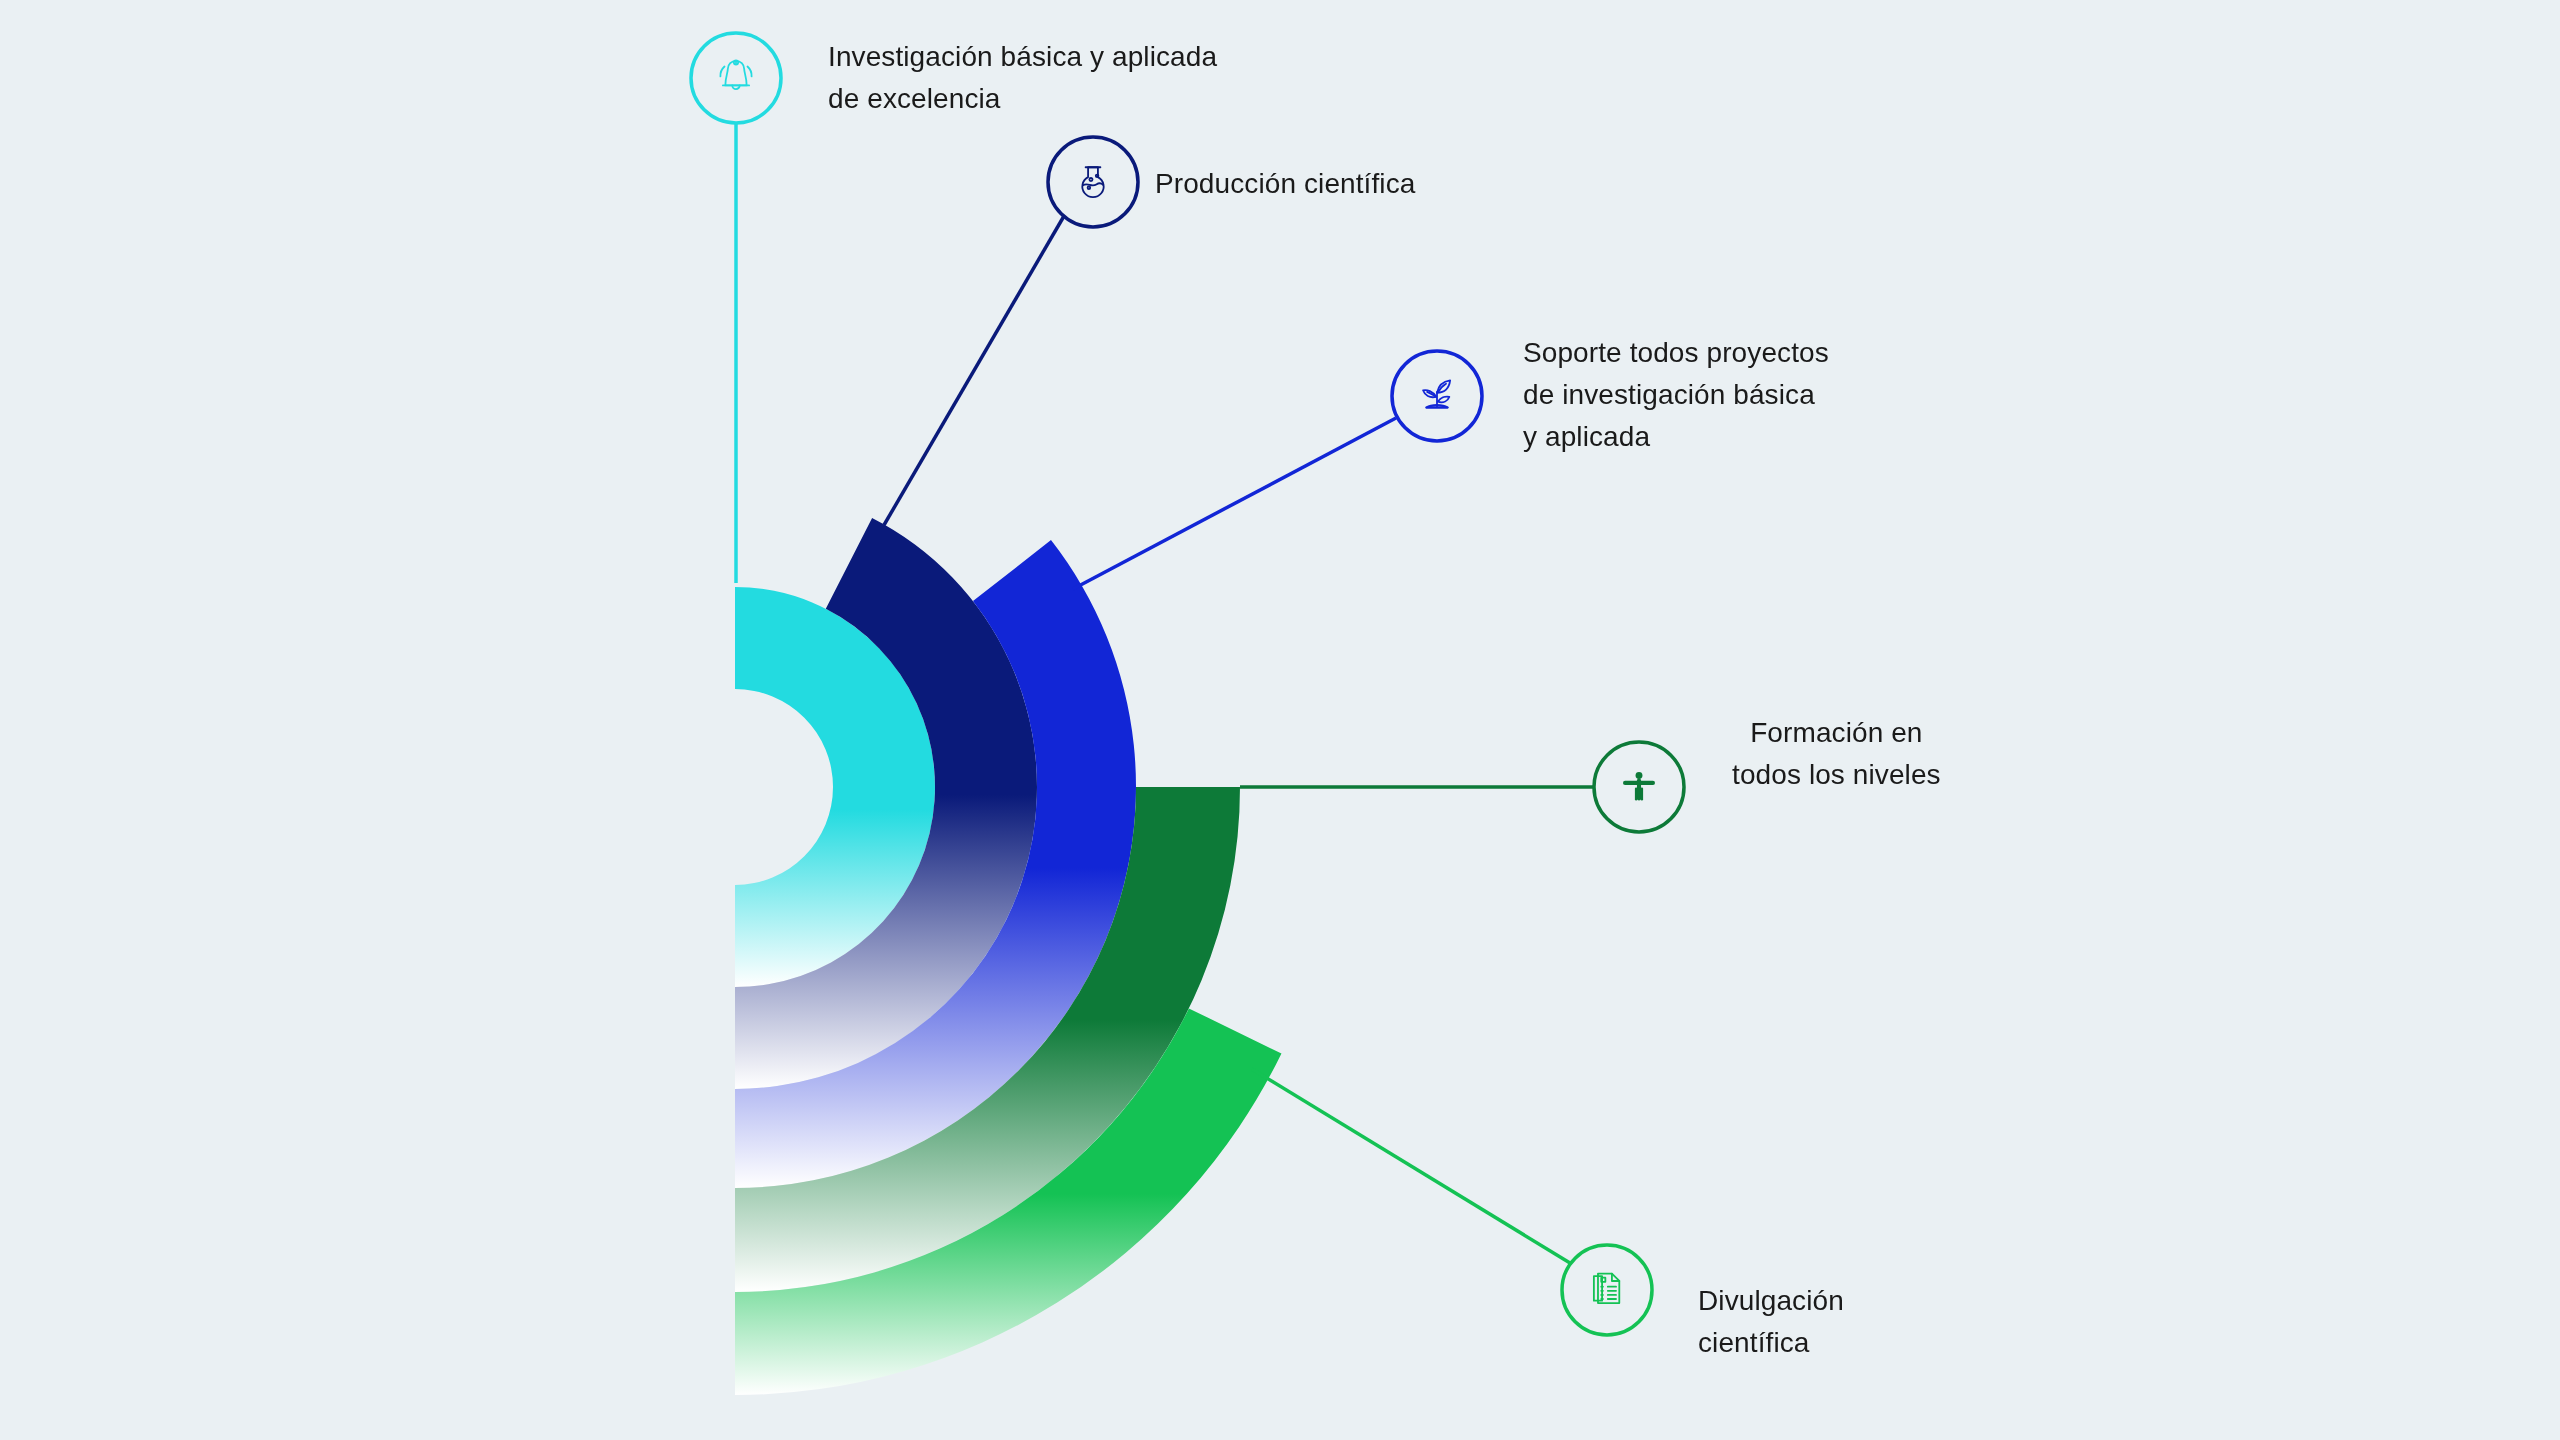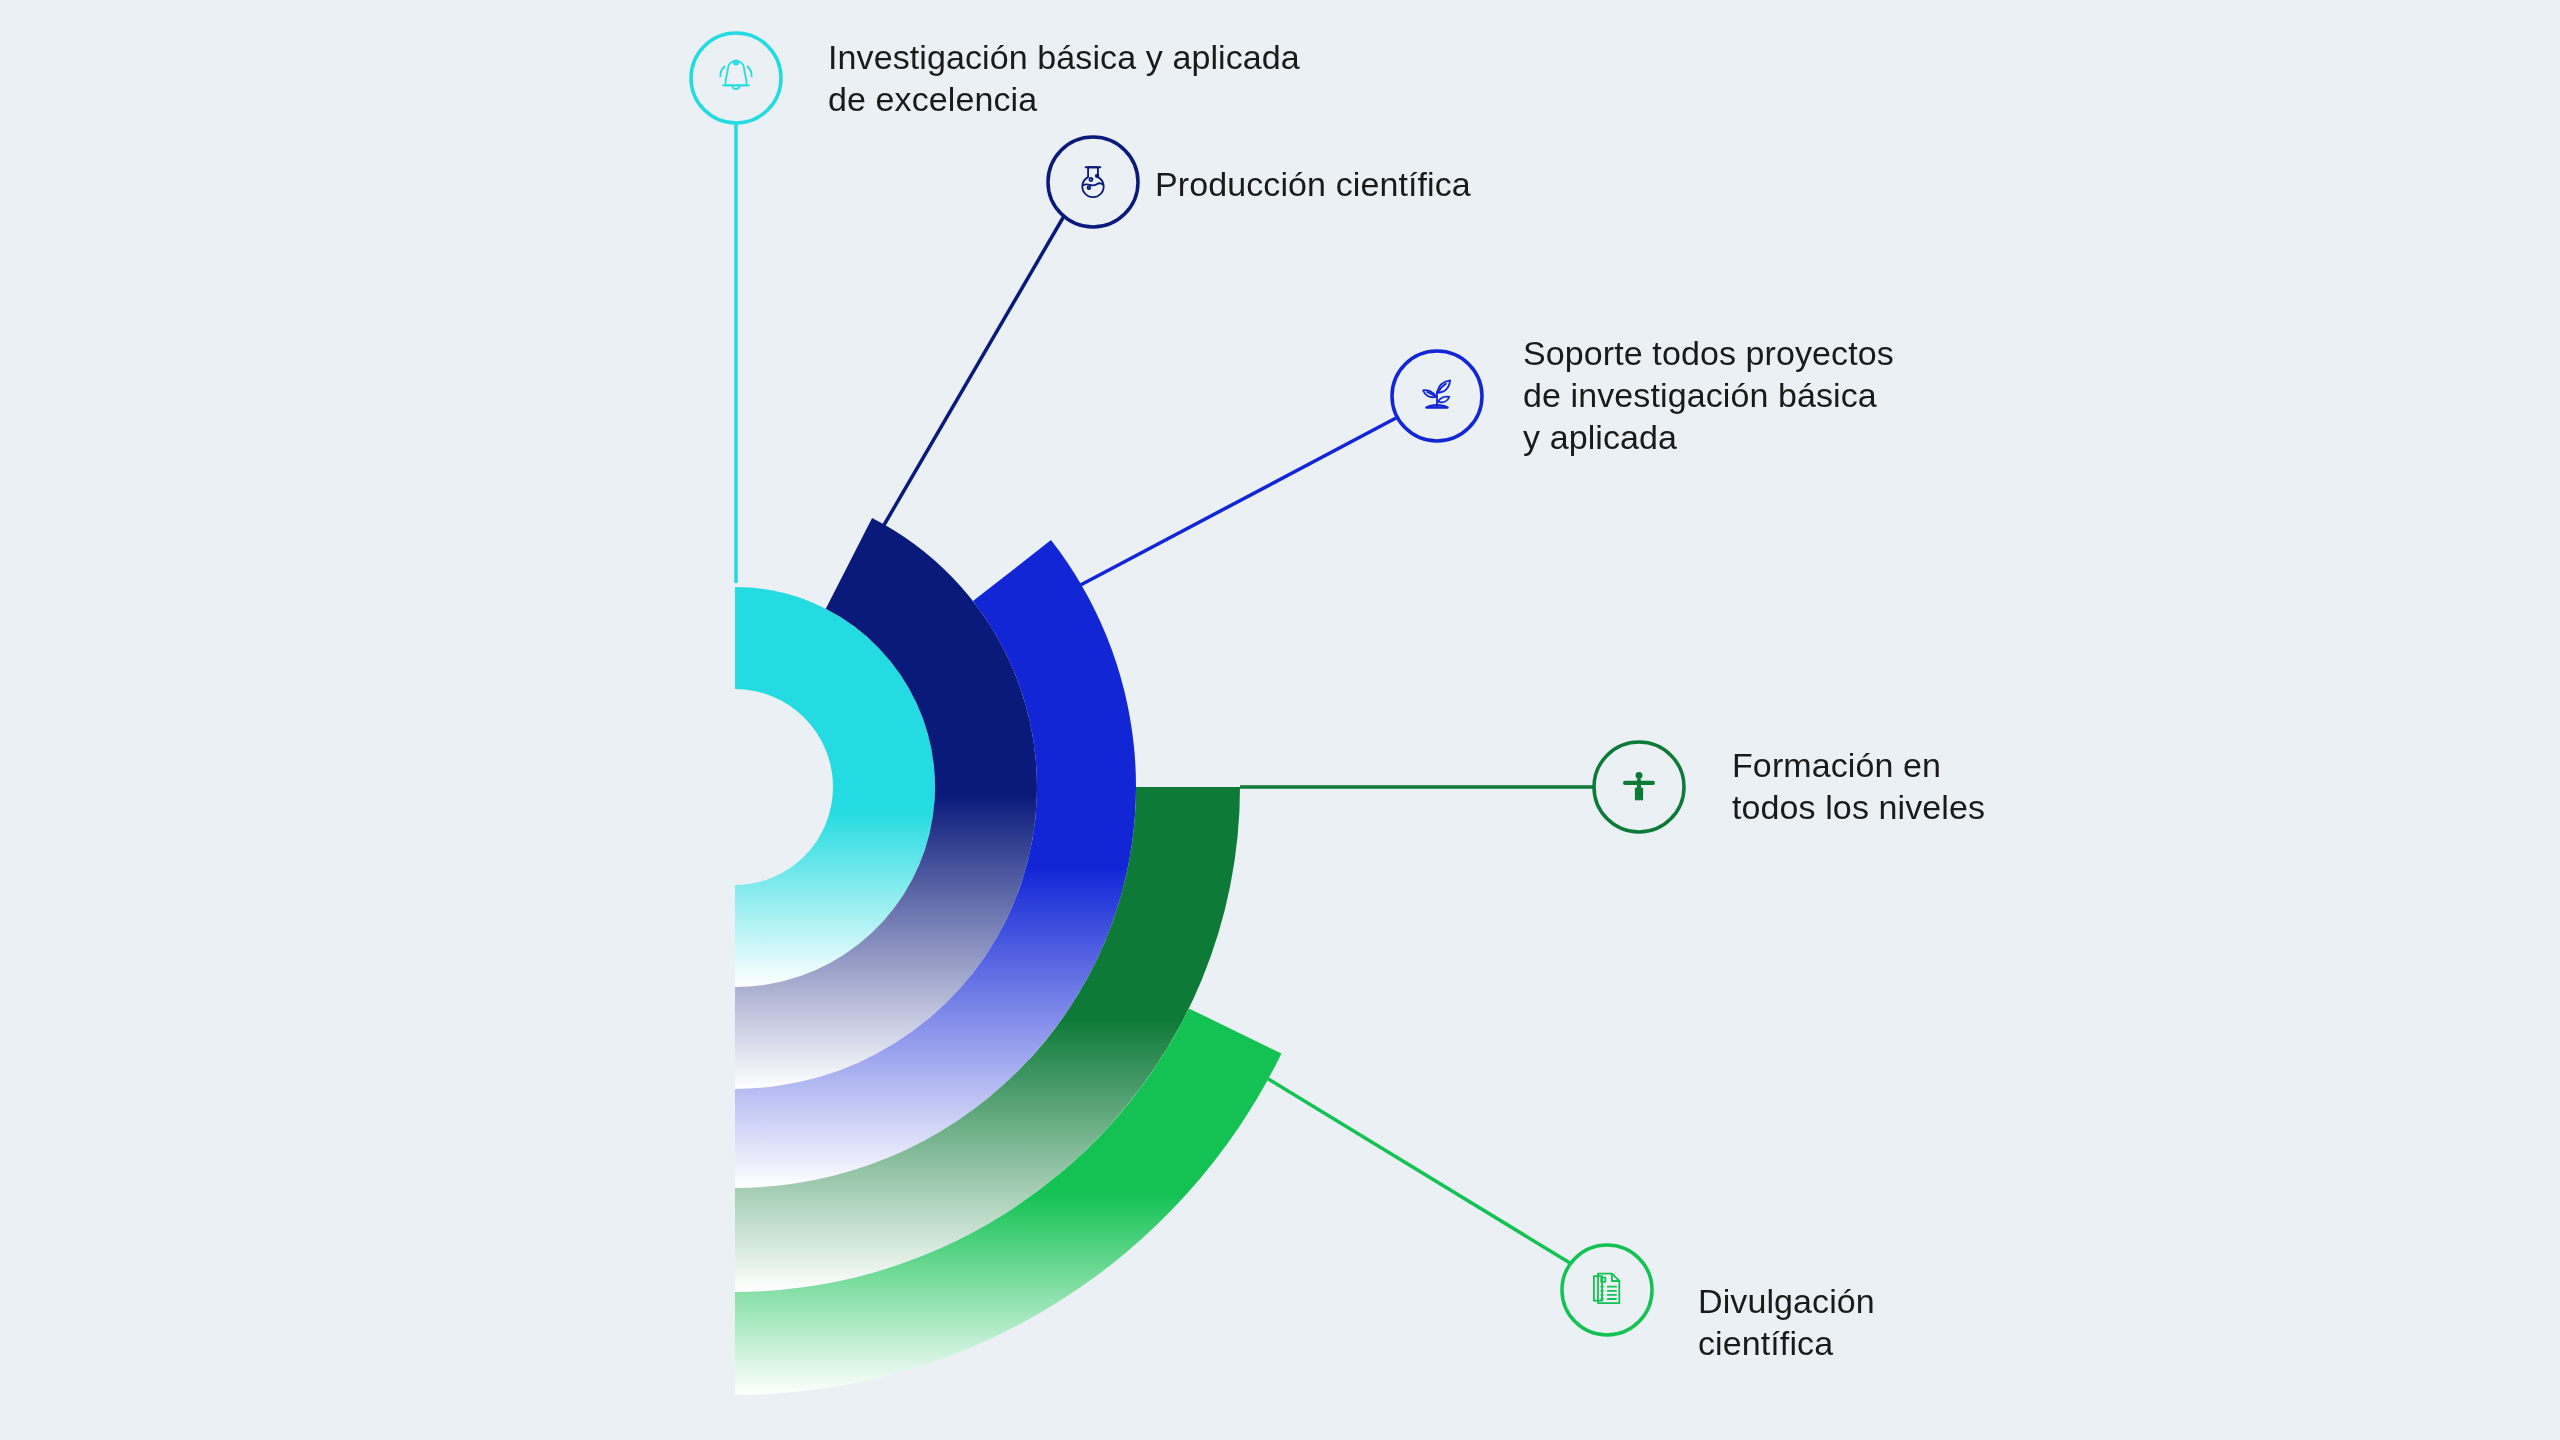--- a/index.html
+++ b/index.html
@@ -22,21 +22,21 @@
     position: absolute;
     left: 0;
     top: 0;
     width: 2560px;
     height: 1440px;
     display: block;
   }
   .label {
     position: absolute;
     color: #1a1a1a;
-    font-size: 34px;
+    font-size: 28px;
     line-height: 42px;
     font-family: "Liberation Sans", sans-serif;
     white-space: pre-line;
     letter-spacing: 0.1px;
   }
 </style>
 </head>
 <body>
 
 <div id="stage">
@@ -156,18 +156,18 @@
       </g>
   </svg>
 
   <div id="labels-layer">
       <div class="label" style="left: 828px; top: 36px;">Investigación básica y aplicada
 de excelencia</div>
       <div class="label" style="left: 1155px; top: 163px;">Producción científica</div>
       <div class="label" style="left: 1523px; top: 332px;">Soporte todos proyectos
 de investigación básica
 y aplicada</div>
-      <div class="label" style="left: 1732px; top: 744px;">Formación en
+      <div class="label" style="left: 1732px; top: 712px; text-align: center;">Formación en
 todos los niveles</div>
       <div class="label" style="left: 1698px; top: 1280px;">Divulgación
 científica</div>
     </div>
 </div>
 
 </body></html>

